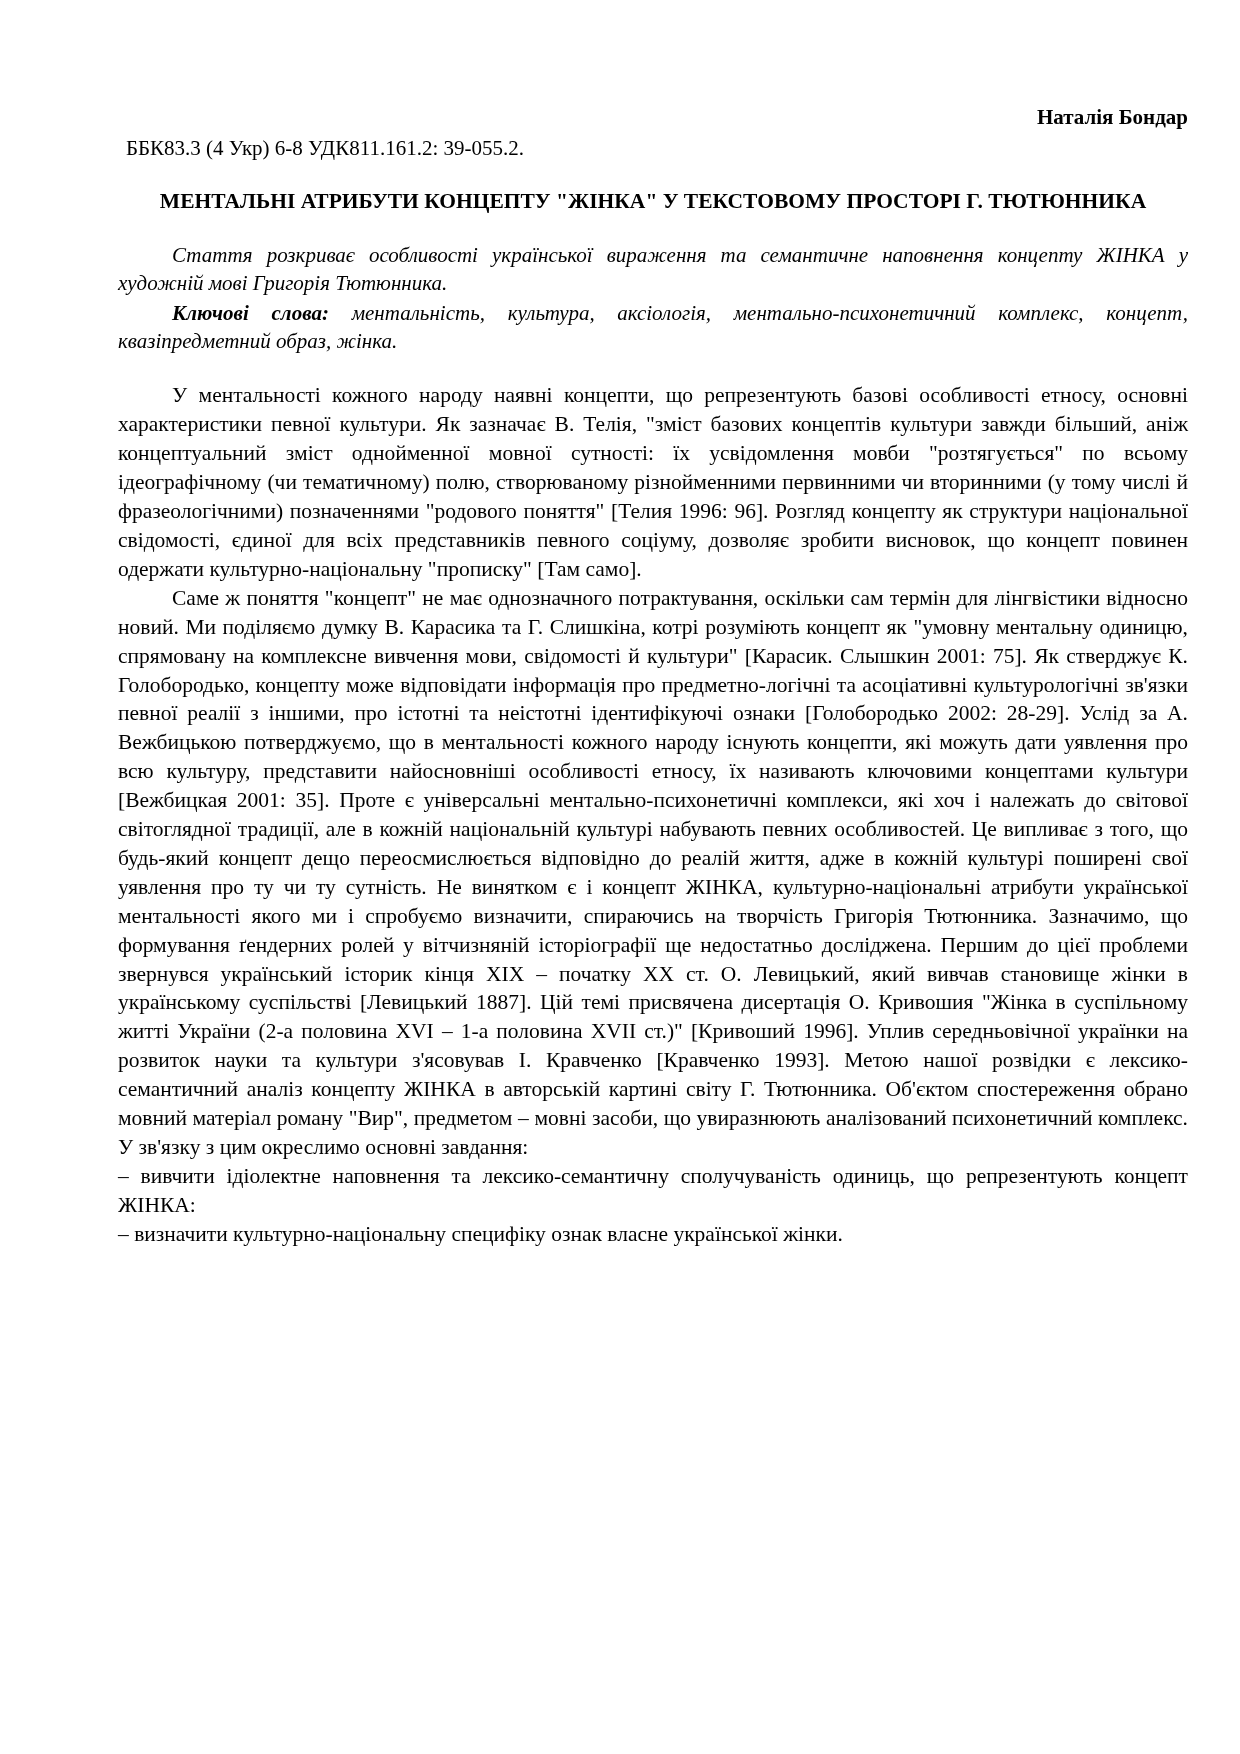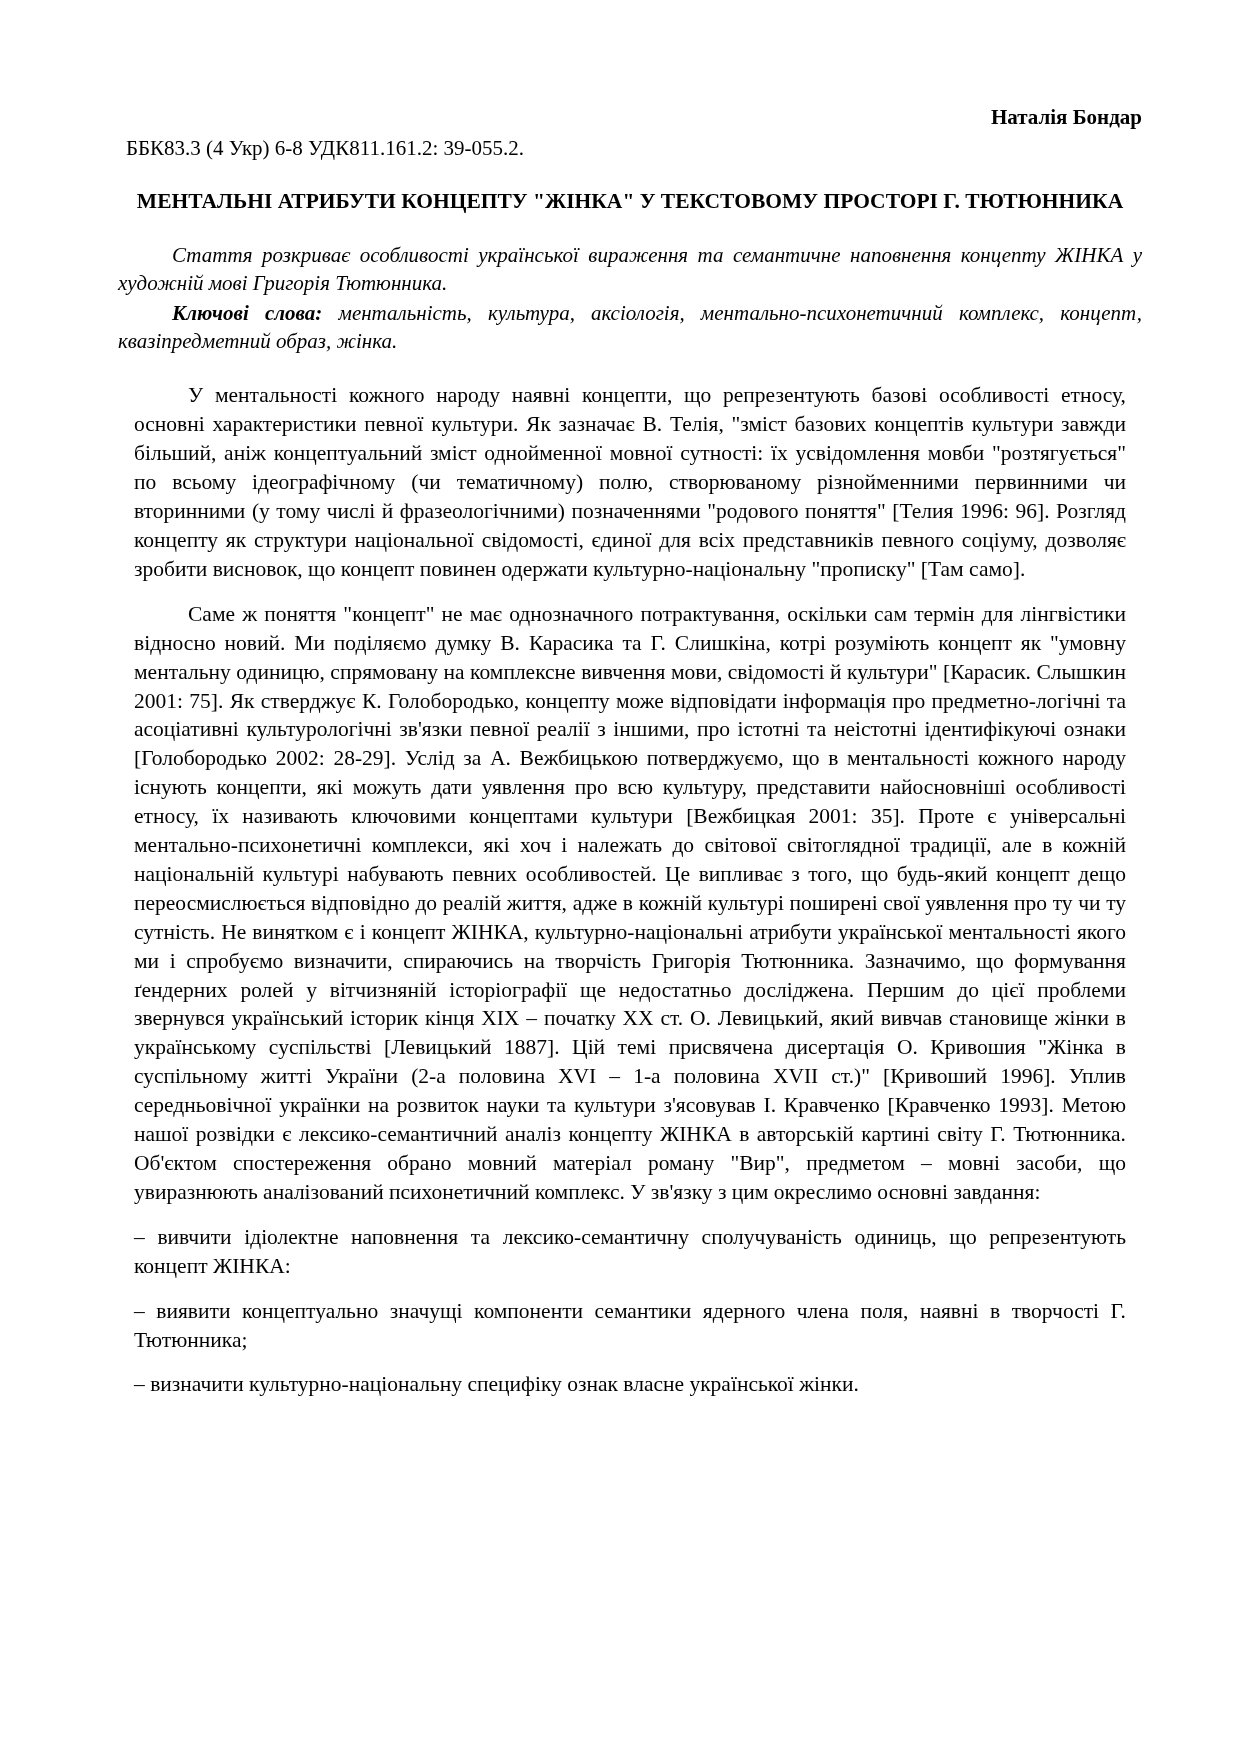--- a/index.html
+++ b/index.html
@@ -11,21 +11,21 @@
     width: 1240px;
     height: 1754px;
     font-family: "Liberation Serif", serif;
     color: #000000;
   }
   .page {
     position: relative;
     width: 1240px;
     height: 1754px;
     box-sizing: border-box;
-    padding: 105px 98px 60px 118px;
+    padding: 105px 52px 60px 118px;
   }
   .author-line {
     text-align: right;
     font-weight: bold;
     font-size: 21px;
     line-height: 1.2;
     margin: 0 0 6px 0;
   }
   .codes-line {
     text-align: left;
@@ -56,21 +56,21 @@
     margin: 0 0 26px 0;
     text-indent: 54px;
   }
   .keywords .kw-label {
     font-weight: bold;
   }
   .body-par {
     font-size: 21.5px;
     line-height: 1.345;
     text-align: justify;
-    margin: 16px;
+    margin: 0;
     text-indent: 54px;
     hyphens: none;
   }
   .body-par.no-indent {
     text-indent: 0;
   }
   .body-par b {
     font-weight: normal;
   }
 </style>
@@ -88,17 +88,16 @@
   <p class="abstract">Стаття розкриває особливості української вираження та семантичне наповнення концепту ЖІНКА у художній мові Григорія Тютюнника.</p>
 
   <p class="keywords"><span class="kw-label">Ключові слова:</span><span> ментальність, культура, аксіологія, ментально-психонетичний комплекс, концепт, квазіпредметний образ, жінка.</span></p>
 
   <p class="body-par">У ментальності кожного народу наявні концепти, що репрезентують базові особливості етносу, основні характеристики певної культури. Як зазначає В. Телія, "зміст базових концептів культури завжди більший, аніж концептуальний зміст однойменної мовної сутності: їх усвідомлення мовби "розтягується" по всьому ідеографічному (чи тематичному) полю, створюваному різнойменними первинними чи вторинними (у тому числі й фразеологічними) позначеннями "родового поняття" [Телия 1996: 96]. Розгляд концепту як структури національної свідомості, єдиної для всіх представників певного соціуму, дозволяє зробити висновок, що концепт повинен одержати культурно-національну "прописку" [Там само].</p>
 
   <p class="body-par"><span>Саме ж поняття "концепт" не має однозначного потрактування, оскільки сам термін для лінгвістики відносно новий. Ми поділяємо думку В. Карасика та Г. Слишкіна, котрі розуміють концепт як "умовну ментальну одиницю, спрямовану на комплексне вивчення мови, свідомості й культури" [Карасик. Слышкин 2001: 75]. Як стверджує К. Голобородько, концепту може відповідати інформація про предметно-логічні та асоціативні культурологічні зв'язки певної реалії з іншими, про істотні та неістотні ідентифікуючі ознаки [Голобородько 2002: 28-29]. Услід за А. Вежбицькою потверджуємо, що в ментальності кожного народу існують концепти, які можуть дати уявлення про всю культуру, представити найосновніші особливості етносу, їх називають ключовими концептами культури [Вежбицкая 2001: 35]. Проте є універсальні ментально-психонетичні комплекси, які хоч і належать до світової світоглядної традиції, але в кожній національній культурі набувають певних особливостей. Це випливає з того, що будь-який концепт дещо переосмислюється відповідно до реалій життя, адже в кожній культурі поширені свої уявлення про ту чи ту сутність. Не винятком є і концепт ЖІНКА, культурно-національні атрибути української ментальності якого ми і спробуємо визначити, спираючись на творчість Григорія Тютюнника. Зазначимо, що формування ґендерних ролей у вітчизняній історіографії ще недостатньо досліджена. Першим до цієї проблеми звернувся український історик кінця XIX – початку XX ст. О. Левицький, який вивчав становище жінки в українському суспільстві [Левицький 1887]. Цій темі присвячена дисертація О. Кривошия "Жінка в суспільному житті України (2-а половина XVI – 1-а половина XVII ст.)" [Кривоший 1996]. Уплив середньовічної українки на розвиток науки та культури з'ясовував І. Кравченко [Кравченко 1993]. </span><b>Метою</b><span> нашої розвідки є лексико-семантичний аналіз концепту ЖІНКА в авторській картині світу Г. Тютюнника. </span><b>Об'єктом</b><span> спостереження обрано мовний матеріал роману "Вир", </span><b>предметом</b><span> – мовні засоби, що увиразнюють аналізований психонетичний комплекс. У зв'язку з цим окреслимо основні </span><b>завдання:</b></p>
 
   <p class="body-par no-indent">– вивчити ідіолектне наповнення та лексико-семантичну сполучуваність одиниць, що репрезентують концепт ЖІНКА:</p>
 
-  <p class="body-par no-indent">– виявити концептуально значущі компоненти семантики ядерного члена поля, наявні в творчості Г. Тютюнника;</p>
 
   <p class="body-par no-indent">– визначити культурно-національну специфіку ознак власне української жінки.</p>
 
 </div>
 
 </body></html>

